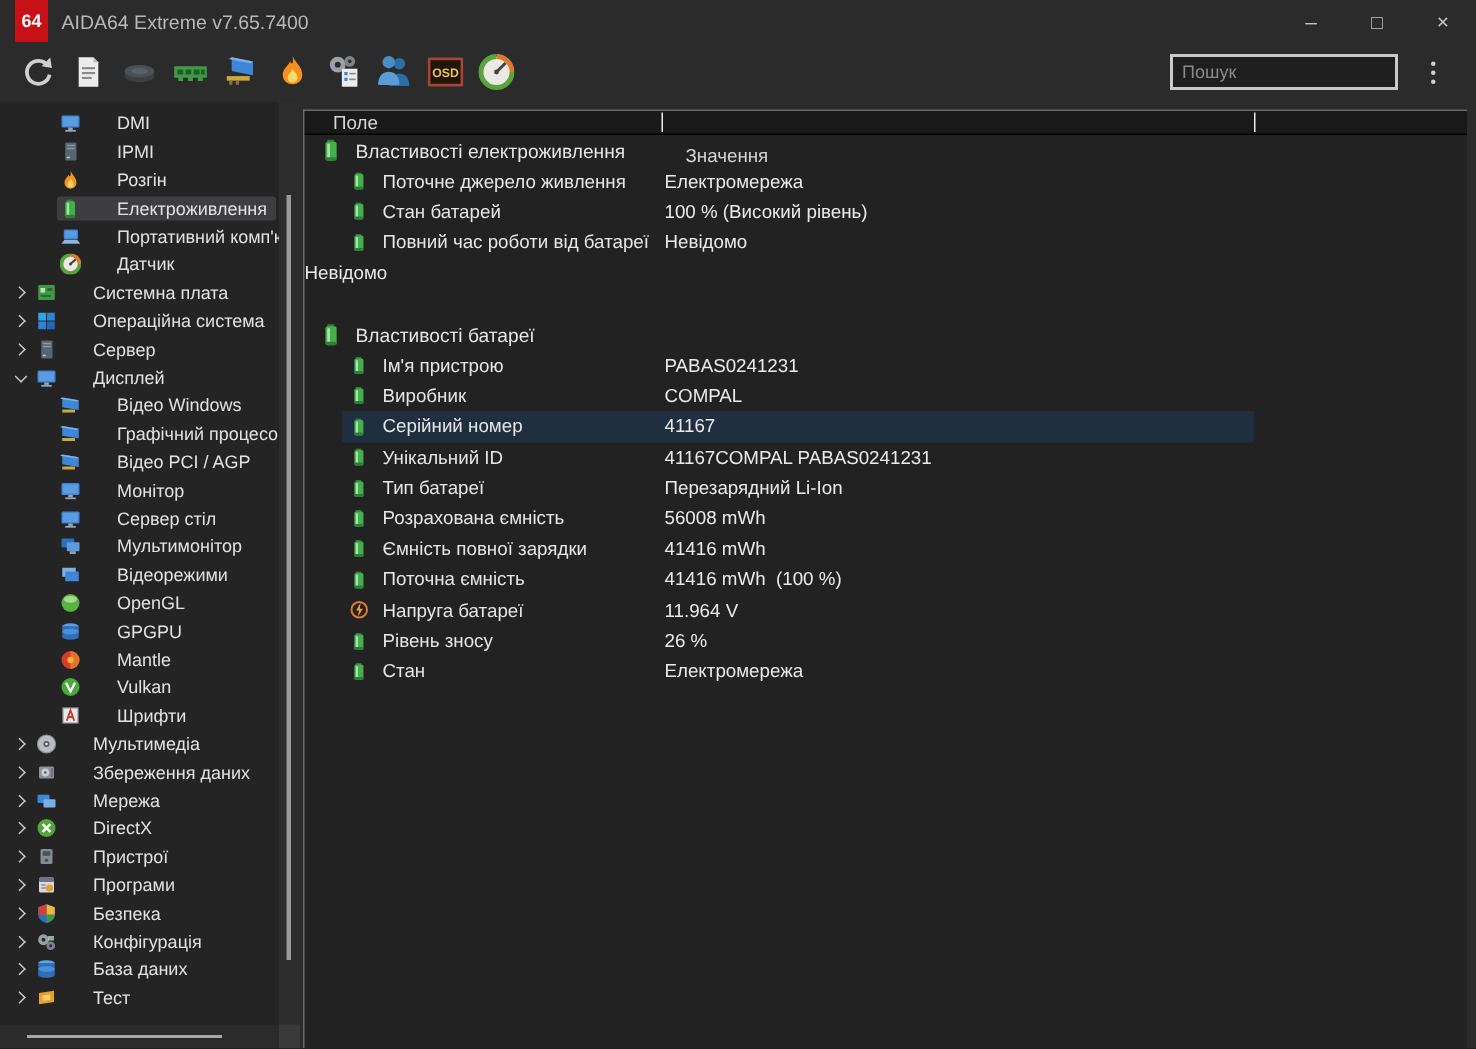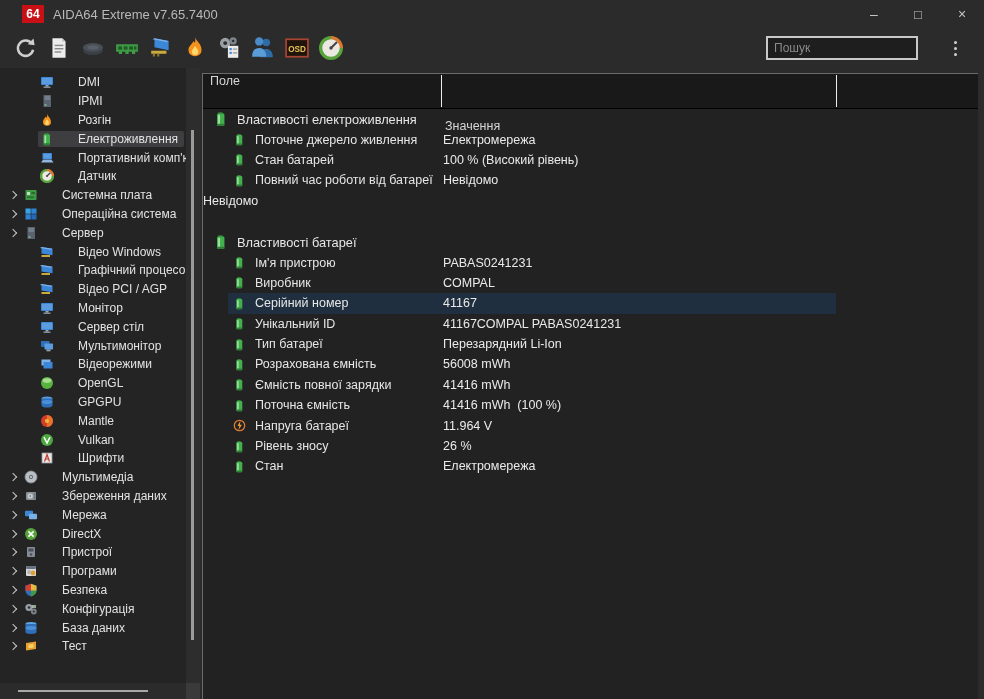--- a/index.html
+++ b/index.html
@@ -2,33 +2,33 @@
 <html><head>
 <meta charset="utf-8">
 <style>
   * { margin:0; padding:0; box-sizing:border-box; }
   html,body { background:#1a1a1a; }
   body { font-family:"Liberation Sans","DejaVu Sans",sans-serif; }
   #app { position:relative; width:984px; height:699px; background:#2b2b2b; overflow:hidden; color:#e6e6e6; }
 
   
   .titlebar { height:28px; display:flex; align-items:center; background:#2b2b2b; }
-  .logo { width:22px; height:18px; margin-left:22px; background:#c81017; color:#fff;
+  .logo { width:22px; height:28px; margin-left:10px; background:#c81017; color:#fff;
           font-size:12px; font-weight:bold; display:flex; align-items:center; justify-content:center; }
   .apptitle { margin-left:9px; font-size:13px; color:#b9b9b9; }
   .wincontrols { margin-left:auto; display:flex; align-items:center; height:100%; }
   .winbtn { width:44px; height:100%; display:flex; align-items:center; justify-content:center;
             color:#c4c4c4; font-size:14px; cursor:default; }
   .winbtn.max { font-size:13px; }
 
   
   .toolbar { height:40px; display:flex; align-items:center; background:#2b2b2b; padding-left:8px; }
   .tbtn { width:34px; height:32px; display:flex; align-items:center; justify-content:center; }
   .tbtn svg { display:block; }
-  .searchwrap { margin-left:auto; display:flex; align-items:center;gap:14px; }
+  .searchwrap { margin-left:auto; display:flex; align-items:center; }
   .search { width:152px; height:24px; background:#1e1e1e; border:2px solid #c8c8c8;
             color:#cfcfcf; font-size:12px; padding:0 6px; outline:none; }
   .search::placeholder { color:#8a8a8a; }
   .kebab { width:34px; height:30px; margin:0 12px 0 6px; display:flex; flex-direction:column;
            align-items:center; justify-content:center; gap:3px; }
   .kebab i { width:3px; height:3px; border-radius:50%; background:#cfcfcf; }
 
   
   .content { display:flex; height:631px; }
   .sidebar { width:186px; background:#242424; position:relative; overflow:hidden; padding-top:5px; }
@@ -47,22 +47,22 @@
   .chev.down  { transform:rotate(45deg); margin-top:-2px; }
   .pill { display:flex; align-items:flex-end; gap:24px; padding:1px 6px 1px 2px; border-radius:2px; overflow:hidden; }
   .sitem.selected .pill { background:#3e3e40; }
   .ico { display:flex; flex:0 0 auto; }
   .hscroll { position:absolute; left:0; right:0; bottom:0; height:16px; background:#2b2b2b; }
   .hscroll .hthumb { position:absolute; left:18px; top:7px; width:130px; height:2px; background:#a8a8a8; }
 
   
   .panel { position:absolute; left:2px; top:5px; right:6px; bottom:0; background:#222222;
            border-top:1px solid #6a6a6a; border-left:1px solid #6a6a6a; overflow:hidden; }
-  .thead { height:35px; background:#191919; border-bottom:1px solid #000; position:relative;
-           display:flex; font-size:12.5px; color:#d6d6d6; }
+  .thead { height:16px; background:#191919; border-bottom:1px solid #000; position:relative;
+           display:flex; align-items:center; font-size:12.5px; color:#d6d6d6;padding-left:12px; }
   .th-field { width:238px; padding-left:7px; }
   .th-value { padding-left:4px;margin-top:45px; }
   .vdiv { position:absolute; top:1px; bottom:1px; width:1px; background:#ececec; }
   .tbody { font-size:12.5px; }
   .trow { height:20.4px; display:flex; align-items:center; position:relative; }
   .trow.sel::before { content:""; position:absolute; left:25px; width:608px; top:0; bottom:0; background:#1f2f3f; }
   .cell-field { width:240px; display:flex; align-items:center; overflow:hidden; position:relative; z-index:1; }
   .cell-value { white-space:pre; color:#eaeaea; position:relative; z-index:1; }
   .trow.group .cell-field { font-size:12.8px; }
   .trow.group .ico { margin-left:10px; }
@@ -328,20 +328,36 @@
                 <svg width="14" height="14" viewBox="0 0 14 14">
                   <rect x="3.5" y="1" width="7.5" height="12" rx="0.6" fill="#5a6470"></rect>
                   <rect x="4.5" y="2.5" width="5.5" height="1" fill="#8a97a5"></rect>
                   <rect x="4.5" y="4.5" width="5.5" height="1" fill="#8a97a5"></rect>
                   <rect x="4.5" y="10.5" width="2" height="1" fill="#9fe2a4"></rect>
                 </svg>
               </span>
               <span>Сервер</span>
             </span>
           </div>
+          <div class="sitem l0">
+            <span class="arrow">
+              <i class="chev down"></i>
+            </span>
+            <span class="pill">
+              <span class="ico">
+                <svg width="14" height="14" viewBox="0 0 14 14">
+                  <rect x="1" y="2" width="12" height="8" rx="1" fill="#3d87d8"></rect>
+                  <rect x="2" y="3" width="10" height="6" fill="#5b9ce0"></rect>
+                  <rect x="5.5" y="10" width="3" height="1.6" fill="#97a6b4"></rect>
+                  <rect x="3.5" y="11.6" width="7" height="1.2" fill="#97a6b4"></rect>
+                </svg>
+              </span>
+              <span>Дисплей</span>
+            </span>
+          </div>
           <div class="sitem l1">
             <span class="arrow"></span>
             <span class="pill">
               <span class="ico">
                 <svg width="14" height="14" viewBox="0 0 14 14">
                   <path d="M1.5 2 l11 1.8 v6.5 l-11-1.8z" fill="#3d87d8"></path>
                   <path d="M1.5 2 l11 1.8 -1.5 0.9 -11-1.8z" fill="#7fb3e8"></path>
                   <rect x="1.5" y="10" width="8.5" height="2" fill="#caa93f"></rect>
                 </svg>
               </span>

